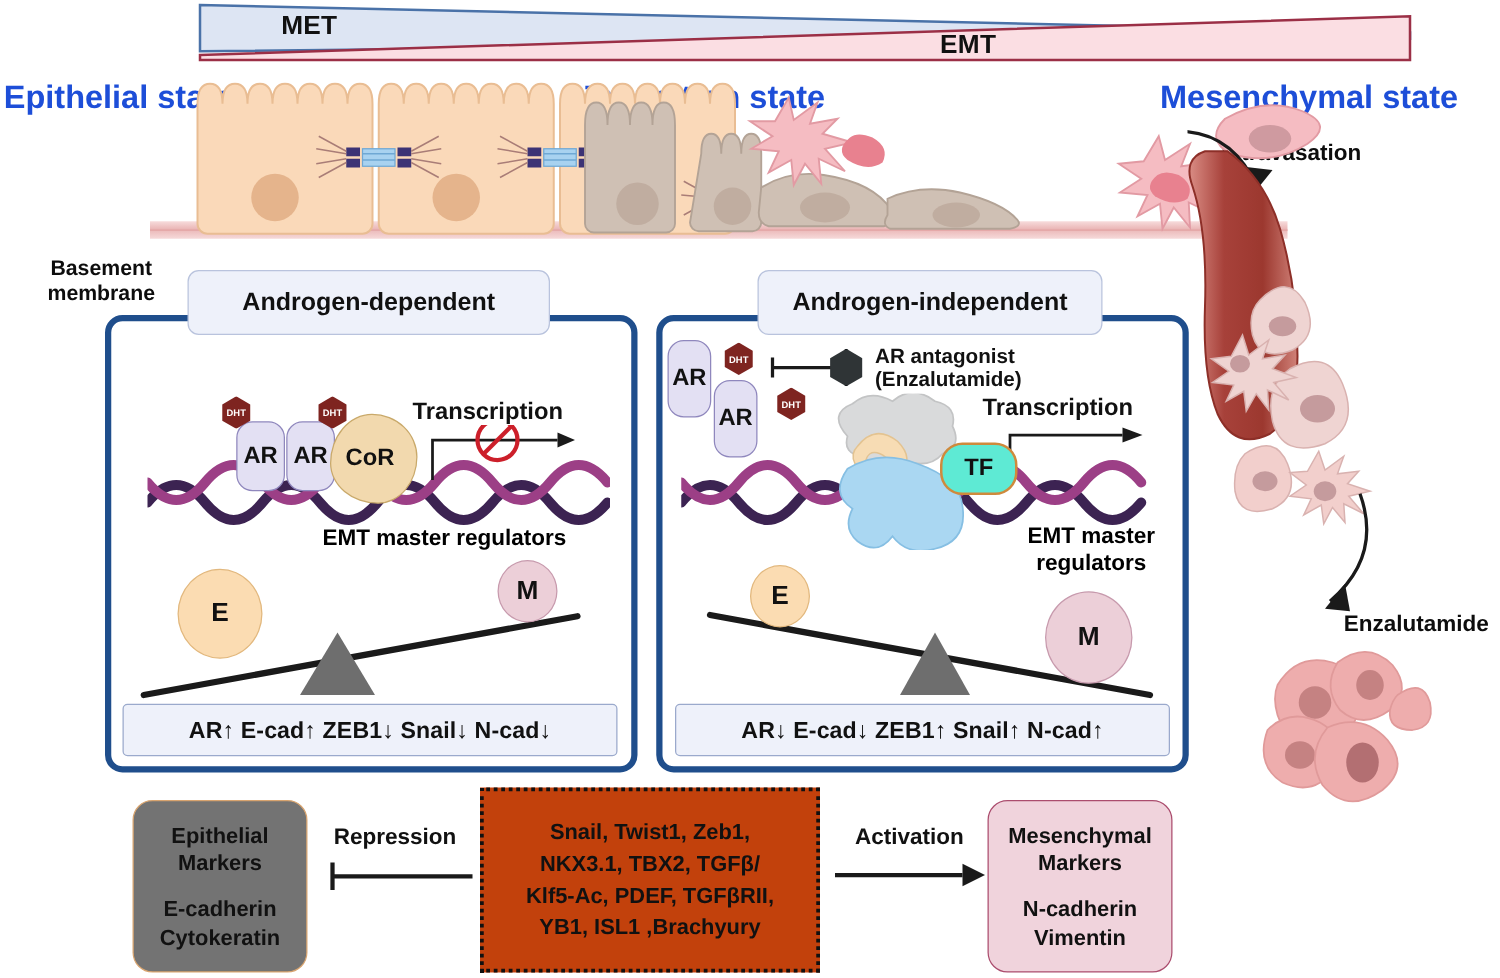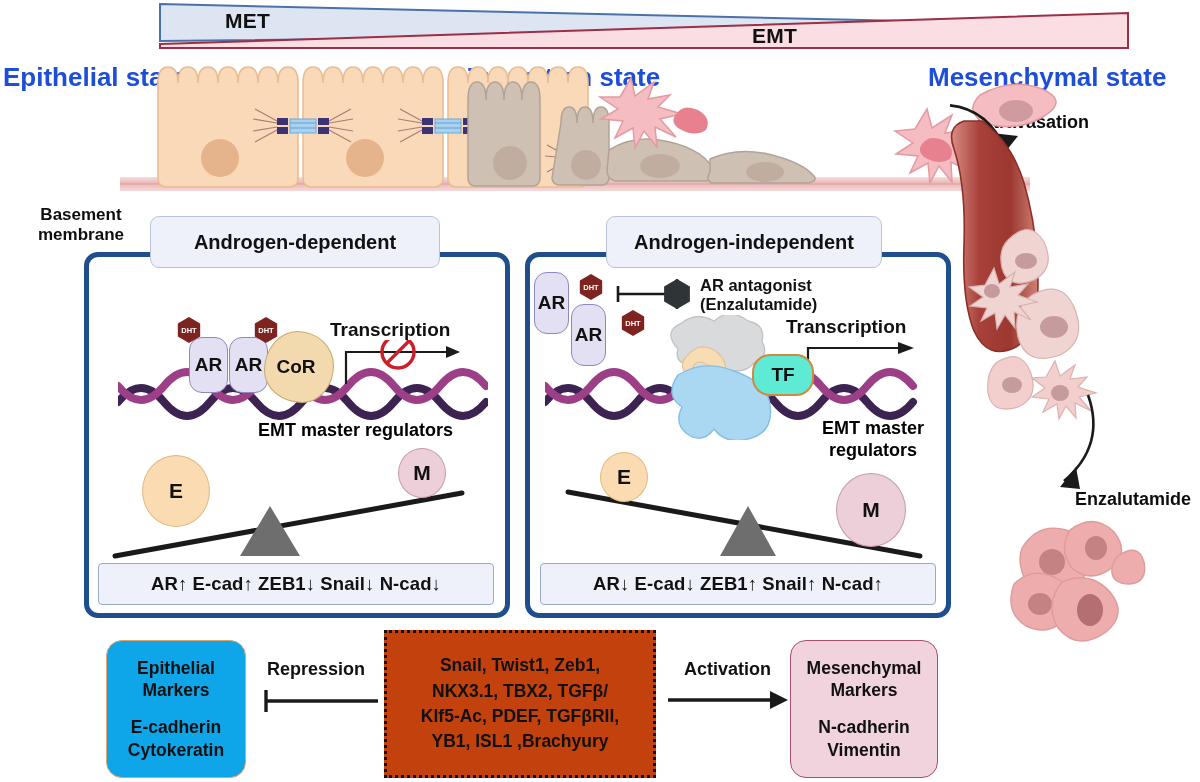--- a/index.html
+++ b/index.html
@@ -131,21 +131,21 @@
   .ball-m { background:#eccfd8; border:1.3px solid #c79aad; }
 
   
   .bottom-box {
     position:absolute;
     border-radius:16px;
     display:flex; flex-direction:column; align-items:center; justify-content:center;
     font-weight:bold; font-size:17.5px; color:#111;
     text-align:center; line-height:1.3;
   }
-  .box-epi { background:#0ea5e9; border:1.4px solid #d8a46f; }
+  .box-epi { background:#737373; border:1.4px solid #d8a46f; }
   .box-mes { background:#f0d3dc; border:1.4px solid #ab4d6e; }
   .box-genes {
     position:absolute;
     background:#c2410c;
     border:3.5px dotted #111;
     display:flex; flex-direction:column; align-items:center; justify-content:center;
     font-weight:bold; font-size:17.5px; color:#111;
     text-align:center; line-height:1.45;
   }
   .arrow-label {

